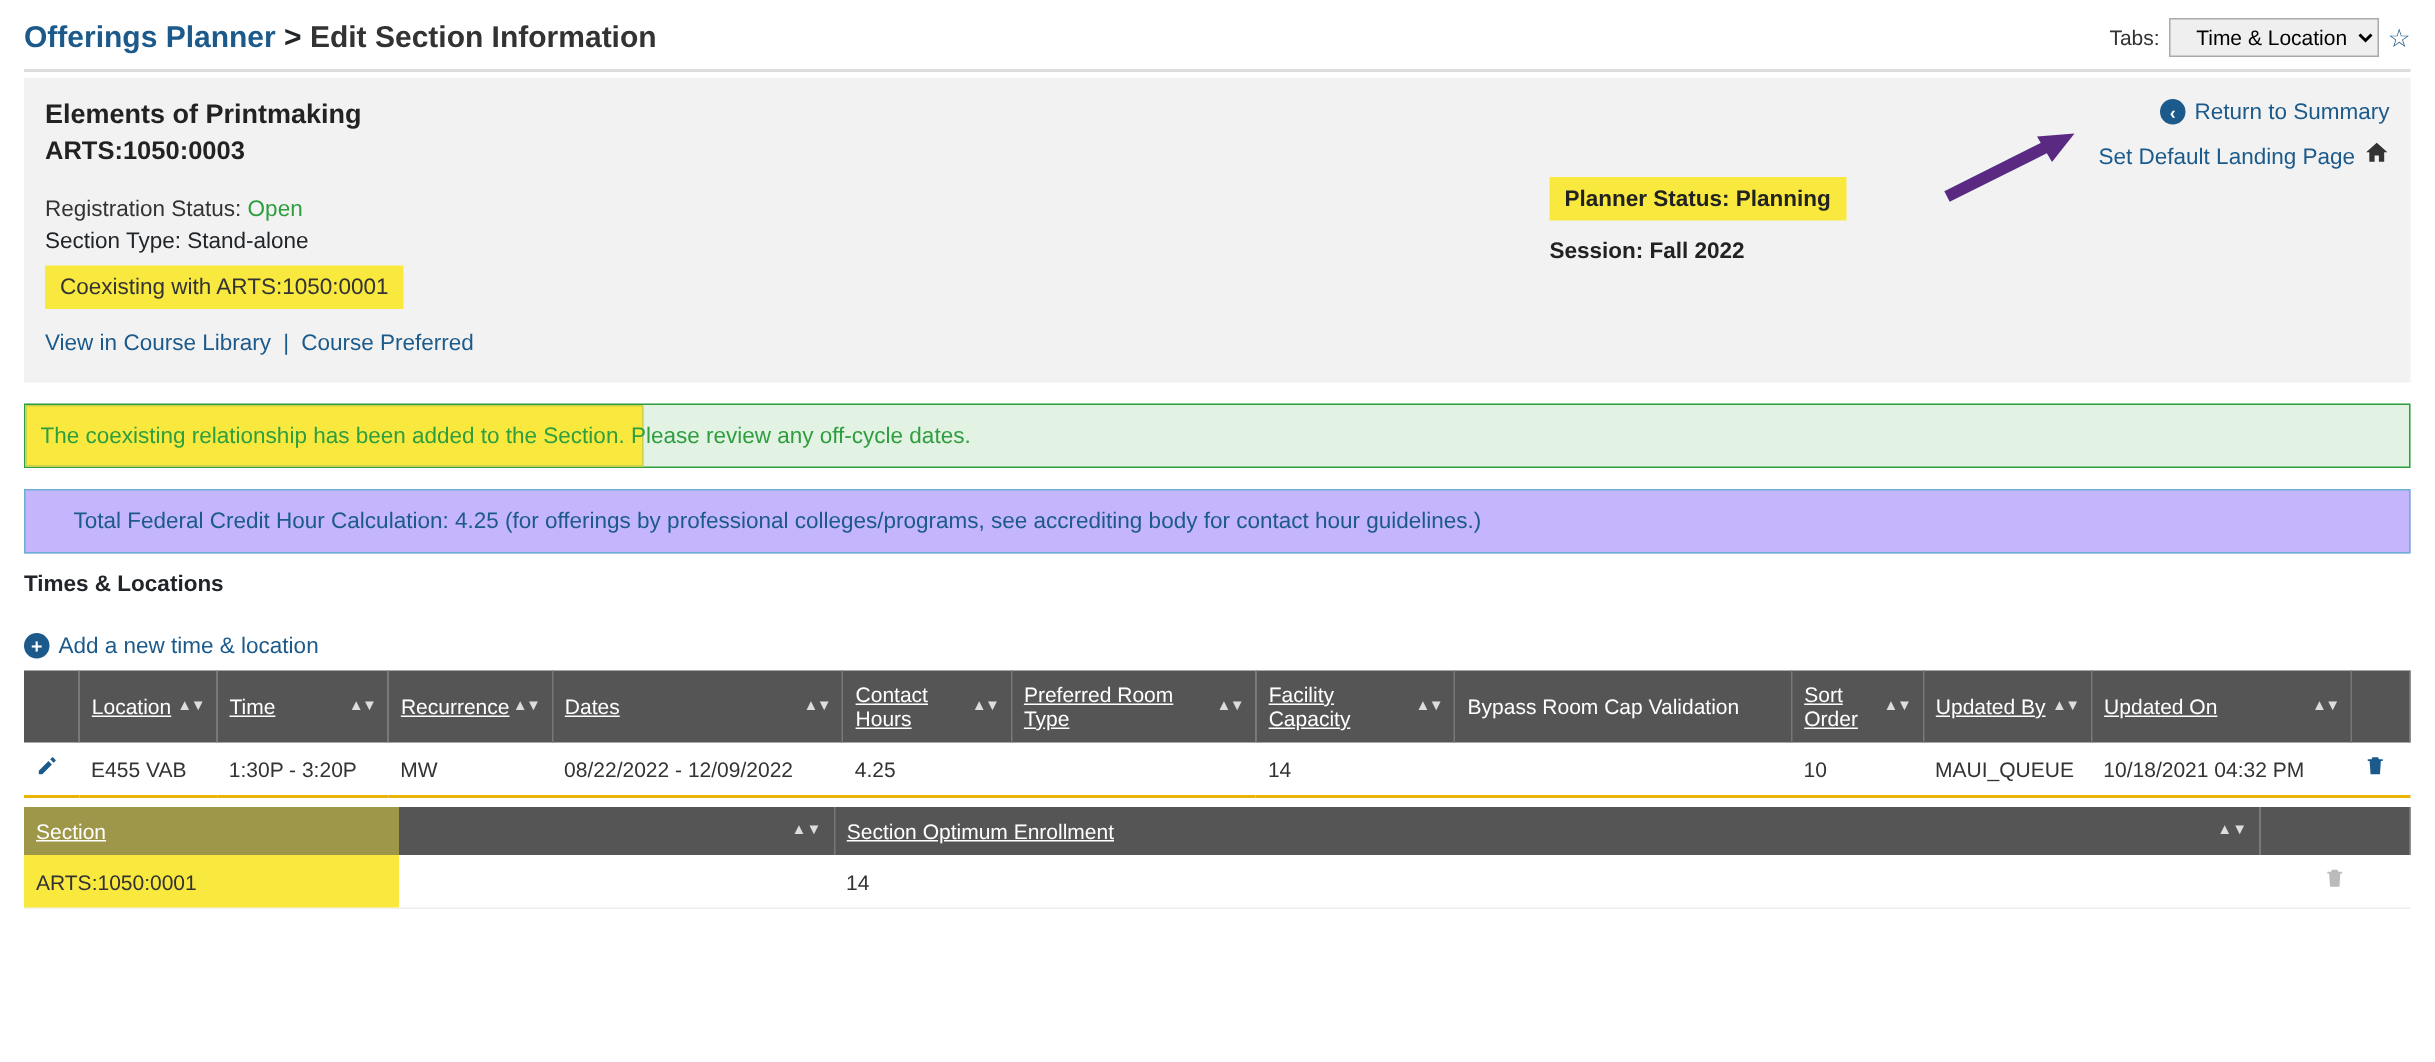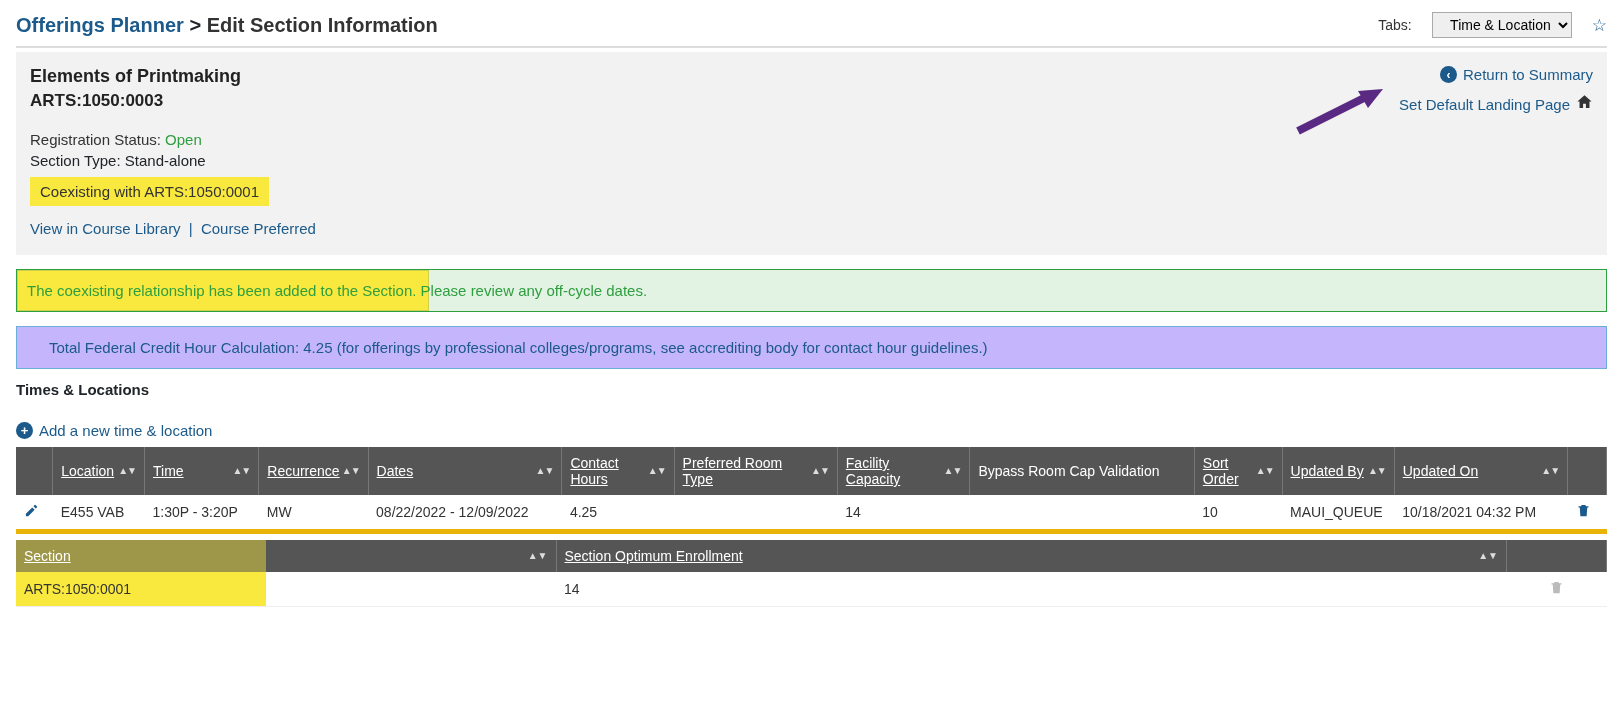--- a/index.html
+++ b/index.html
@@ -14,21 +14,21 @@
     .breadcrumb-row {
       display: flex;
       justify-content: space-between;
       align-items: center;
       padding-bottom: 8px;
       border-bottom: 2px solid #ddd;
     }
     .breadcrumb { font-size: 20px; font-weight: 600; }
     .breadcrumb a { color: #1b5a8a; text-decoration: none; }
     .breadcrumb .current { color: #333; }
-    .tabs-ctrl { display: flex; align-items: center; gap: 20px; font-size: 14px; color: #333; }
+    .tabs-ctrl { display: flex; align-items: center; gap: 6px; font-size: 14px; color: #333; }
     .tabs-ctrl select {
       border: 1px solid #aaa;
       padding: 3px 4px;
       font-size: 14px;
       width: 140px;
       text-align: right;
     }
     .star-icon { color: #1b5a8a; cursor: pointer; font-size: 17px; }
     .header-panel {
       background: #f2f2f2;
@@ -141,21 +141,21 @@
       border-right: 1px solid #777;
       font-weight: 400;
     }
     table.grid thead th .th-inner {
       display: flex; align-items: center; justify-content: space-between;
     }
     table.grid thead th .th-label { text-decoration: underline; }
     table.grid thead th .sort-icons { font-size: 10px; color: #ddd; line-height: 1; letter-spacing: -1px; }
     table.grid tbody td {
       padding: 8px 8px;
-      border-bottom: 5px solid #eab308;
+      border-bottom: 2px solid #eab308;
       color: #333;
       margin-left: 13px;
     }
     .edit-icon { color: #1b5a8a; cursor: pointer; font-size: 15px; }
     .trash-icon { color: #1b5a8a; cursor: pointer; font-size: 15px; }
     .trash-icon.disabled { color: #bbb; cursor: default; }
     .coexisting-heading-wrap {
       display: inline-block;
       background: #f9e93e;
       padding: 20px 24px 20px 8px;
@@ -246,20 +246,24 @@
         <div class="section-type">
           <span>Section Type:</span>
           <span>Stand-alone</span>
         </div>
         <div class="coexisting-with">Coexisting with ARTS:1050:0001</div>
         <div class="links-row">
           <a href="#">View in Course Library</a>
           <span class="sep">|</span>
           <a href="#">Course Preferred</a>
         </div>
+      </div>
+      <div class="header-mid">
+        <div class="planner-status">Planner Status: Planning</div>
+        <div class="session">Session: Fall 2022</div>
       </div>
       <div class="header-right">
         <a class="return-link">
           <span class="chev-icon">‹</span>
           <span>Return to Summary</span>
         </a>
         <a class="default-link">
           <span>Set Default Landing Page</span>
           <span class="home-icon">
             <svg width="17" height="17" viewBox="0 0 24 24" fill="#333">

